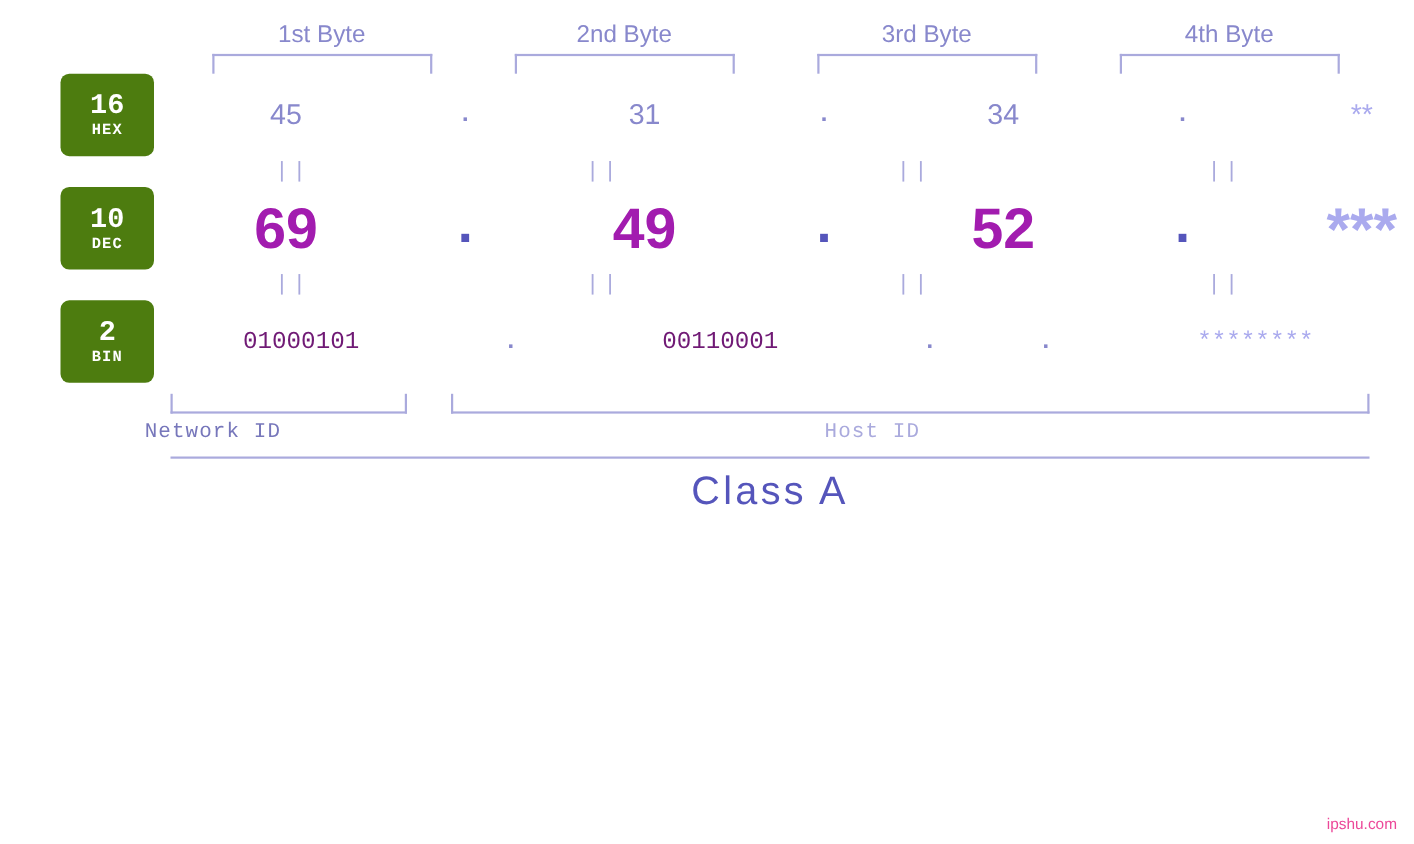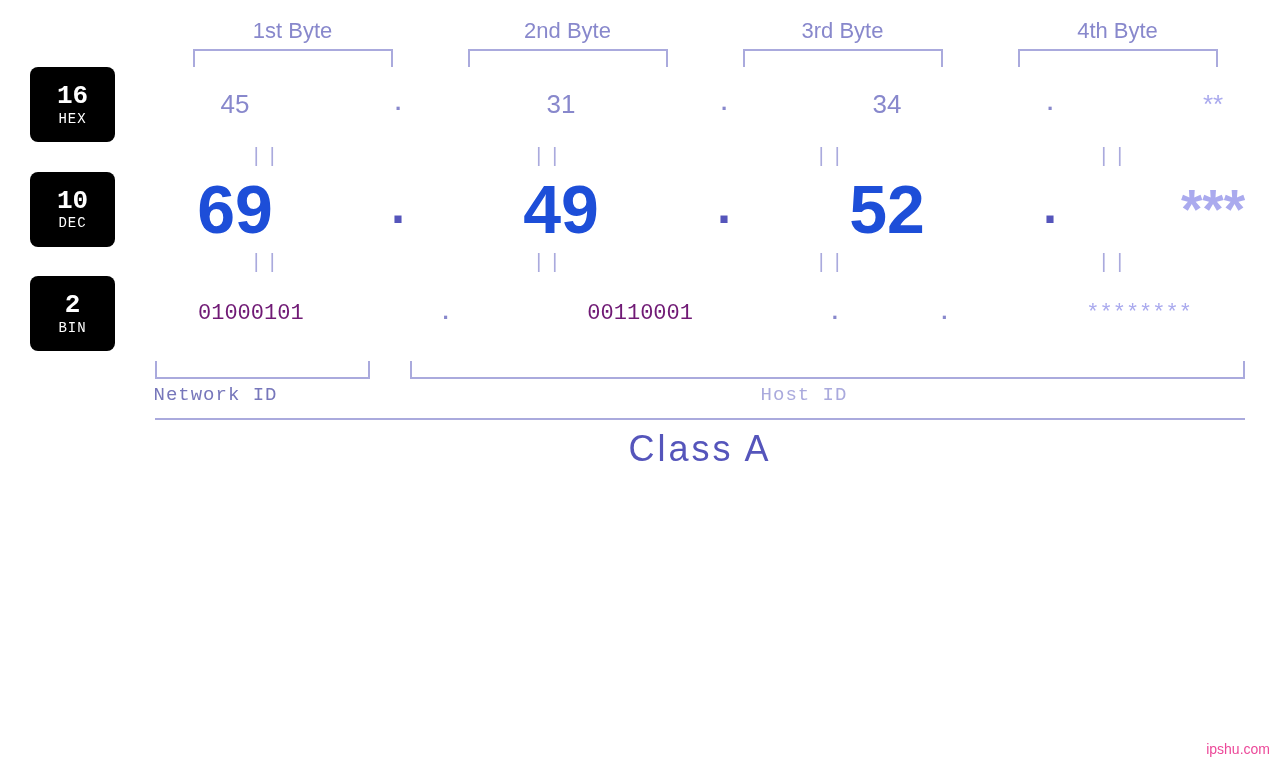--- a/index.html
+++ b/index.html
@@ -66,40 +66,41 @@
       width: 100%;
       padding-left: 30px;
       padding-right: 30px;
       margin-bottom: 0px;
       position: relative;
     }
 
     .base-badge {
       width: 85px;
       height: 75px;
-      background: #000000;
+      background: #4d7c0f;
       border-radius: 8px;
       display: flex;
       flex-direction: column;
       align-items: center;
       justify-content: center;
       color: white;
       flex-shrink: 0;
       margin-right: 20px;
+      margin-left: 25px;
     }
 
     .badge-number {
       font-size: 26px;
       font-weight: bold;
       line-height: 1.1;
     }
 
     .badge-label {
       font-size: 14px;
-      font-weight: normal;
+      font-weight: bold;
       letter-spacing: 1px;
     }
 
     
     .values-area {
       display: flex;
       align-items: center;
       flex: 1;
       justify-content: space-around;
       gap: 48px;
@@ -118,23 +119,23 @@
       text-align: center;
     }
 
     .byte-value.hex {
       font-size: 26px;
       color: #8888cc;
       font-family: Arial, sans-serif;
     }
 
     .byte-value.dec {
-      font-size: 68px;
+      font-size: 52px;
       font-weight: bold;
-      color: #1d4ed8;
+      color: #a21caf;
       font-family: Arial, sans-serif;
     }
 
     .byte-value.bin {
       font-size: 22px;
       color: #701a75;
       font-family: 'Courier New', monospace;
     }
 
     .byte-value.masked {
@@ -321,21 +322,21 @@
 
   <div style="display:flex; width:100%; padding-left:155px; padding-right:40px; margin-top:10px;">
 
     <div style="width:215px; height:18px; border-bottom:2px solid #aaaadd; border-left:2px solid #aaaadd; border-right:2px solid #aaaadd; flex-shrink:0;"></div>
 
     <div style="width:40px;"></div>
 
     <div style="flex:1; height:18px; border-bottom:2px solid #aaaadd; border-left:2px solid #aaaadd; border-right:2px solid #aaaadd;"></div>
   </div>
 
-  <div style="display:flex; width:100%; padding-left:108px; padding-right:40px; margin-top:5px;">
+  <div style="display:flex; width:100%; padding-left:86px; padding-right:40px; margin-top:5px;">
     <div style="width:215px; text-align:center; color:#7777bb; font-size:19px; font-family:'Courier New',monospace; letter-spacing:1px; flex-shrink:0;">Network ID</div>
     <div style="width:40px;"></div>
     <div style="flex:1; text-align:center; color:#aaaadd; font-size:19px; font-family:'Courier New',monospace; letter-spacing:1px;">Host ID</div>
   </div>
 
   <div style="width:100%; padding-left:155px; padding-right:40px; margin-top:12px;">
     <div style="border-top:2px solid #aaaadd; width:100%;"></div>
     <div style="text-align:center; color:#5555bb; font-size:36px; font-family:Arial,sans-serif; margin-top:8px; letter-spacing:3px;">Class A</div>
   </div>
 

